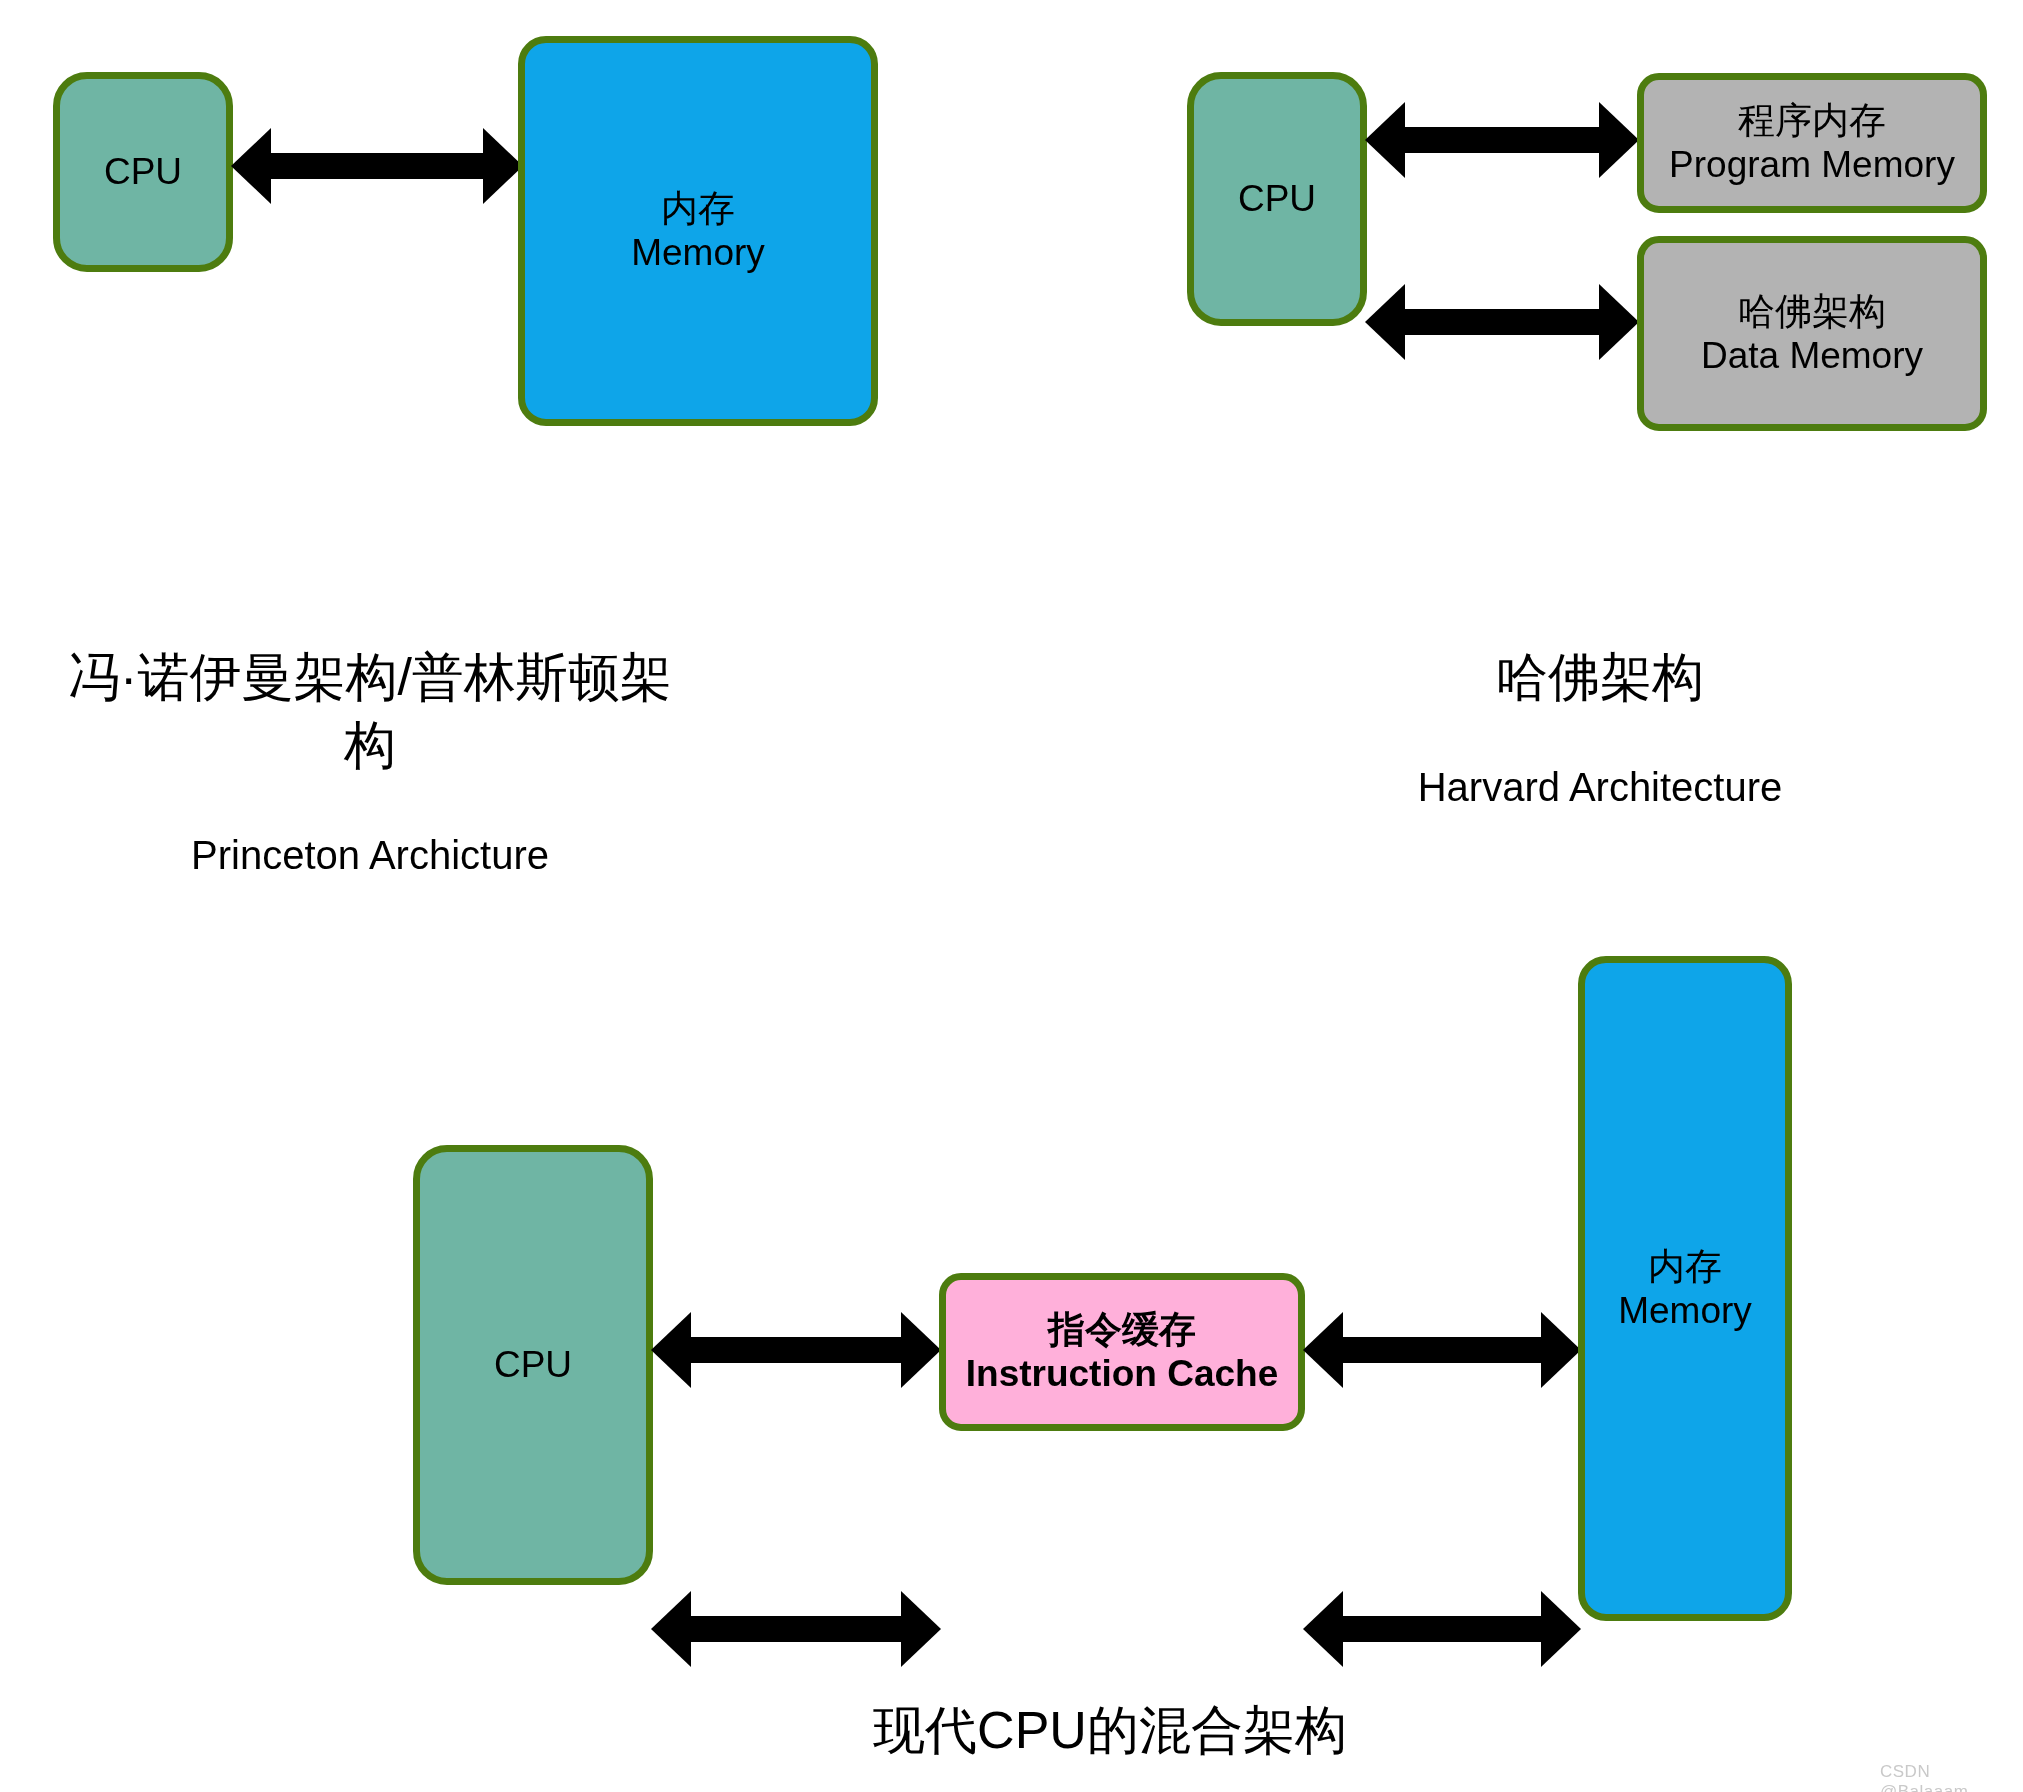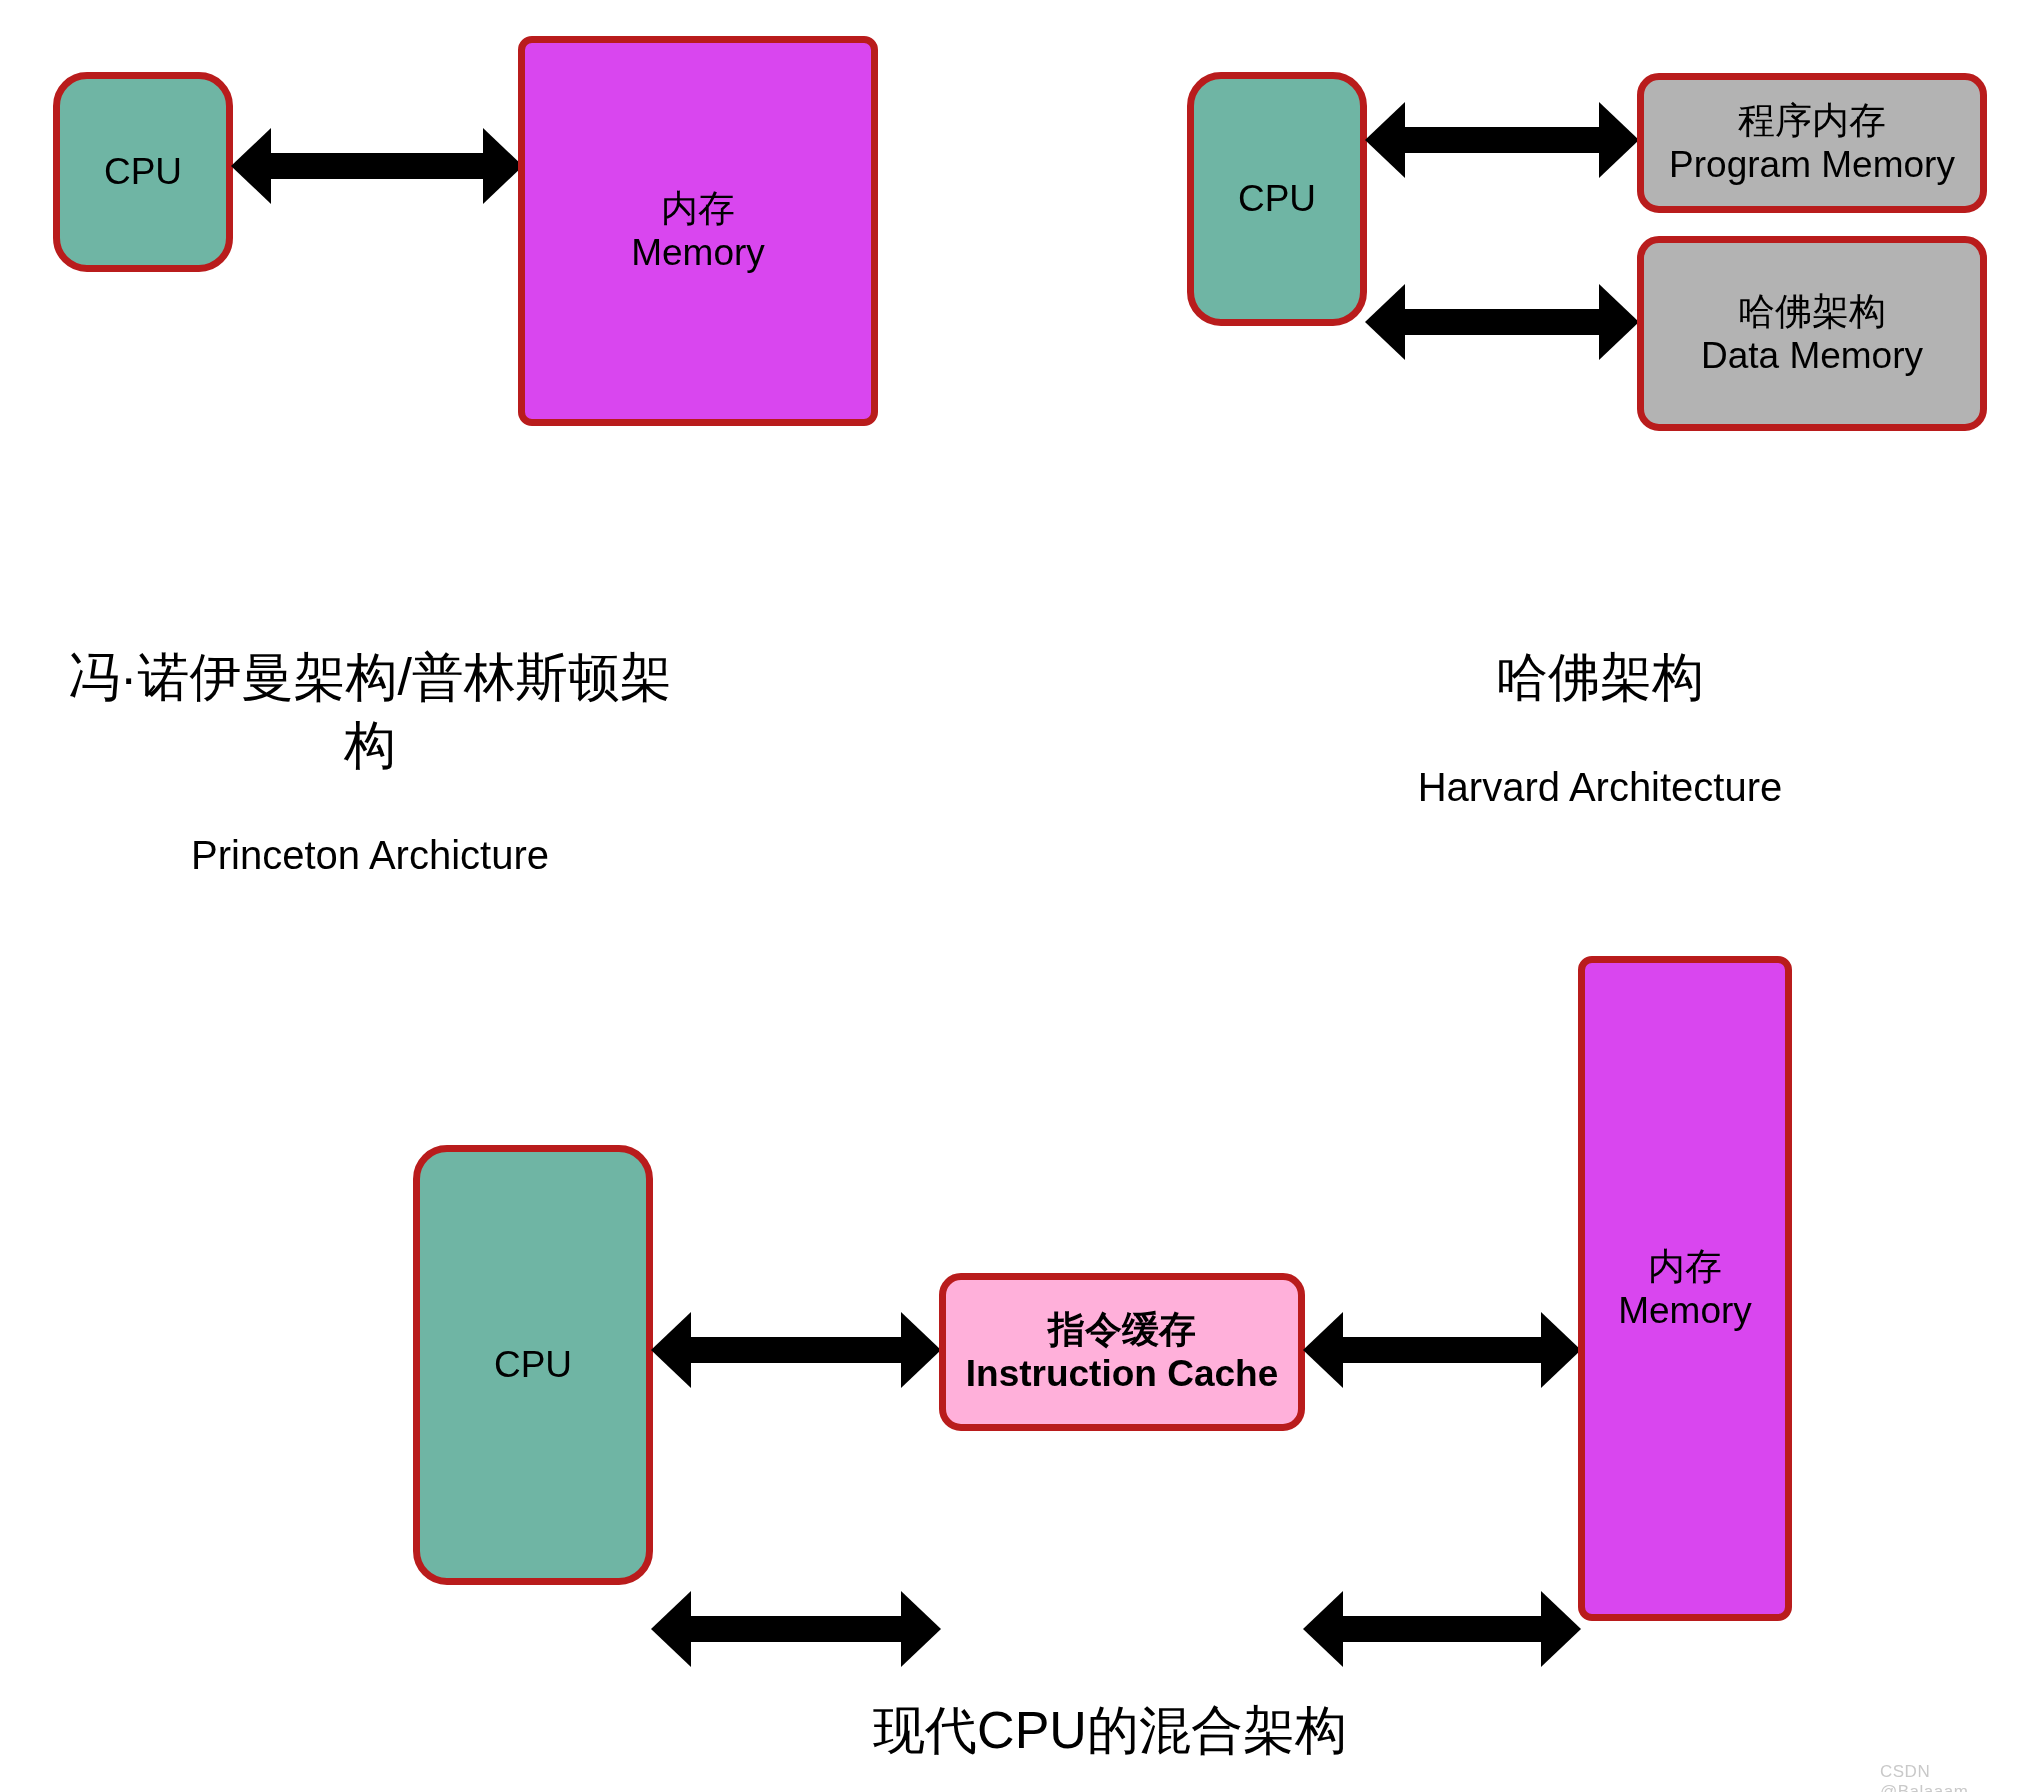--- a/index.html
+++ b/index.html
@@ -20,35 +20,35 @@
   #stage {
     position: absolute;
     left: 0; top: 0;
     width: 2023px;
     height: 1792px;
   }
 
   .node {
     position: absolute;
     box-sizing: border-box;
-    border: 7px solid #b91c1c;
+    border: 7px solid #4d7c0f;
     display: flex;
     flex-direction: column;
     align-items: center;
     justify-content: center;
     text-align: center;
     line-height: 1.18;
     white-space: pre-line;
   }
   .node .cn   { font-size: 37px; }
   .node .en   { font-size: 37px; }
   .node .solo { font-size: 37px; }
 
   .cpu    { background: #6FB5A4; border-radius: 34px; }
-  .mem    { background: #d946ef; border-radius: 14px; text-align: right; }
+  .mem    { background: #0ea5e9; border-radius: 28px; text-align: right; }
   .memsm  { background: #B3B3B3; border-radius: 22px; }
   .cache  { background: #FFB0DA; border-radius: 22px; }
 
   .caption {
     position: absolute;
     text-align: center;
     font-size: 38px;
     line-height: 1.30;
     white-space: pre-line;
     color: #000000;

